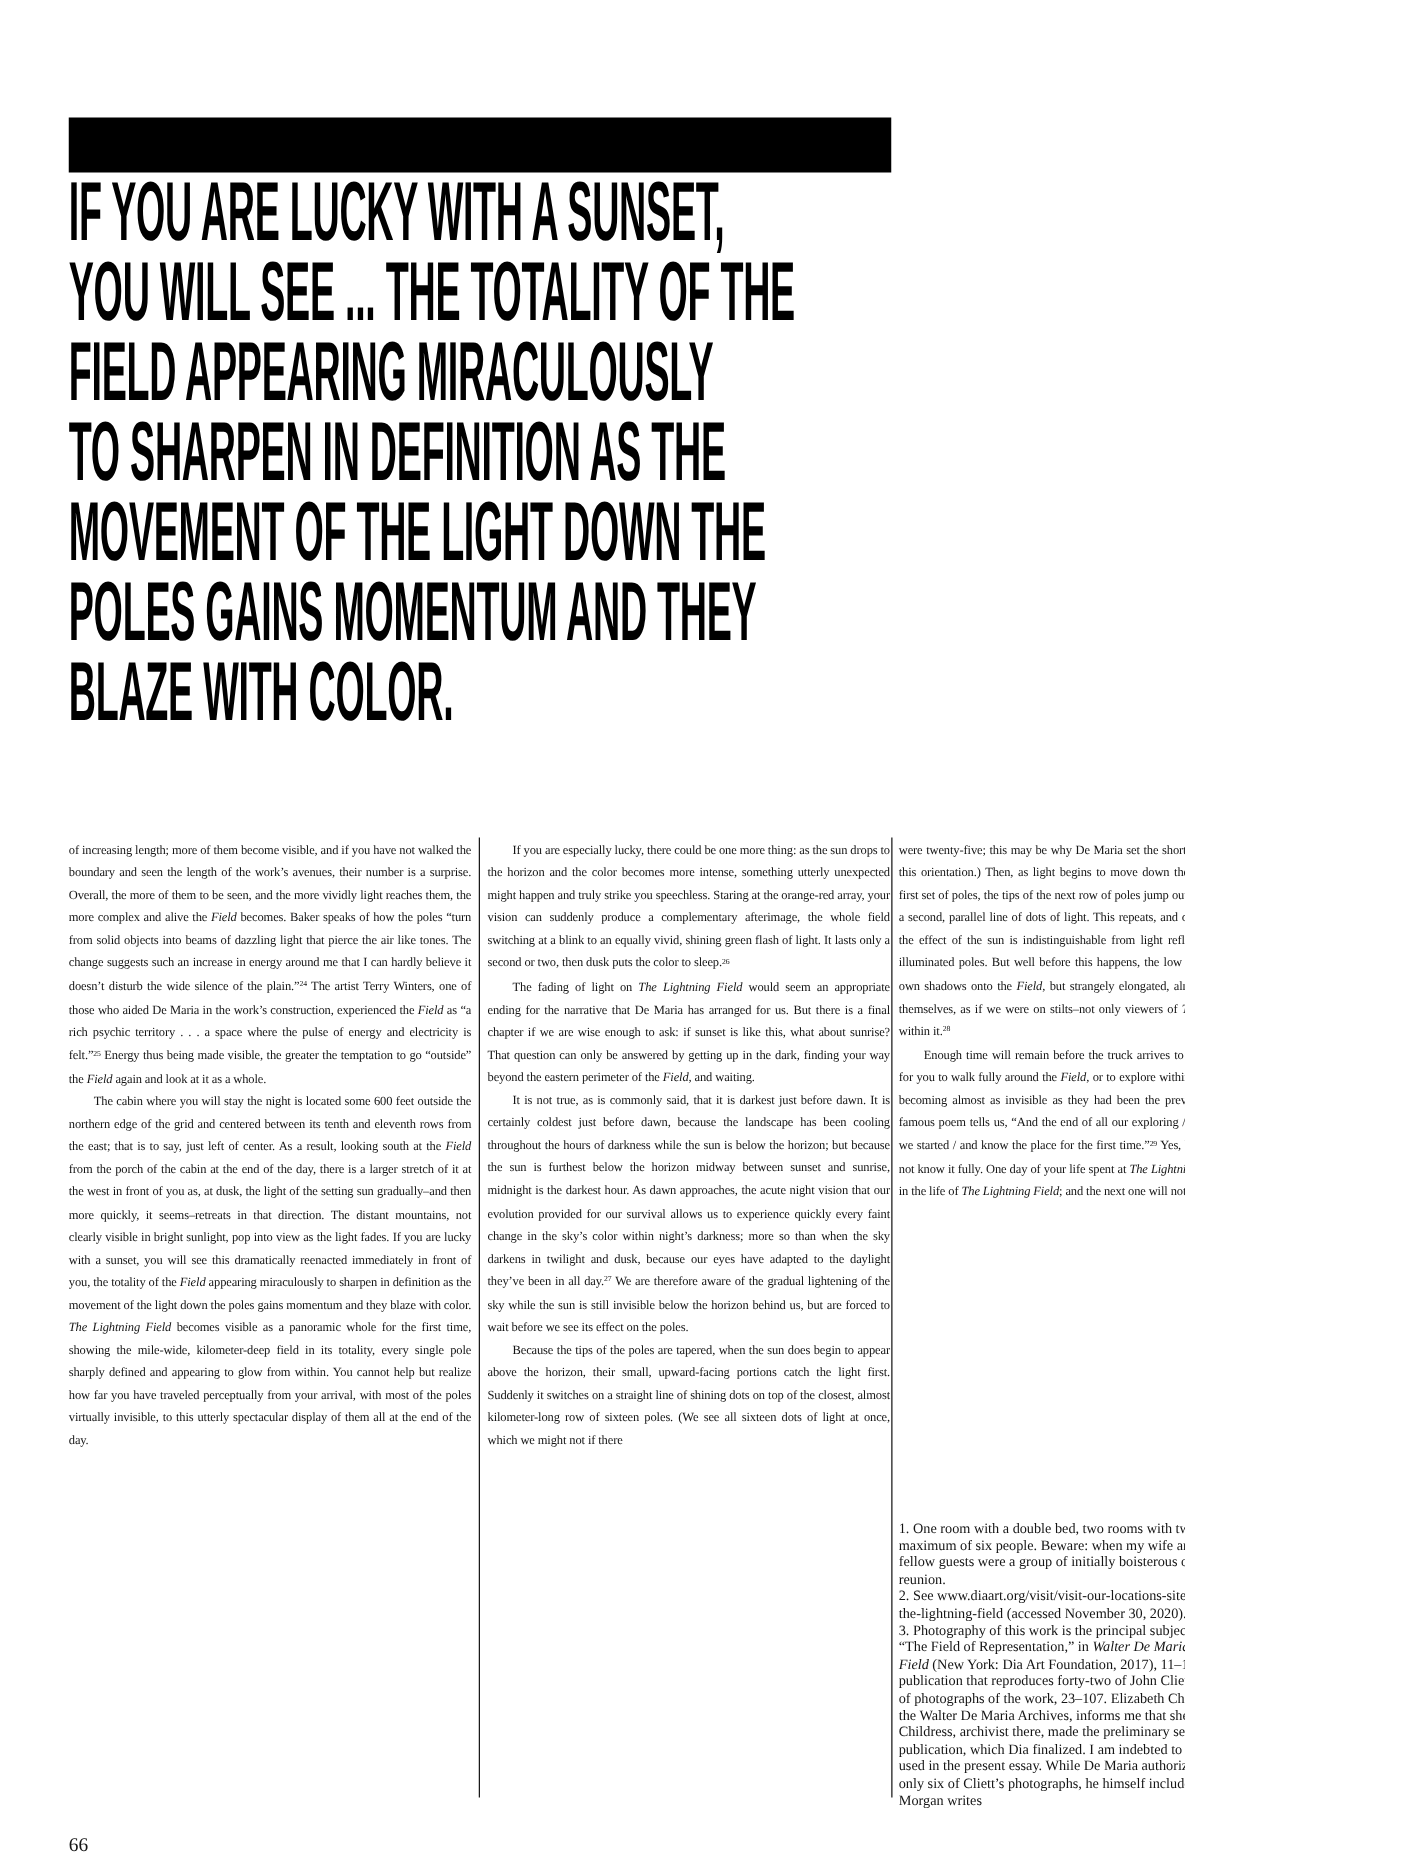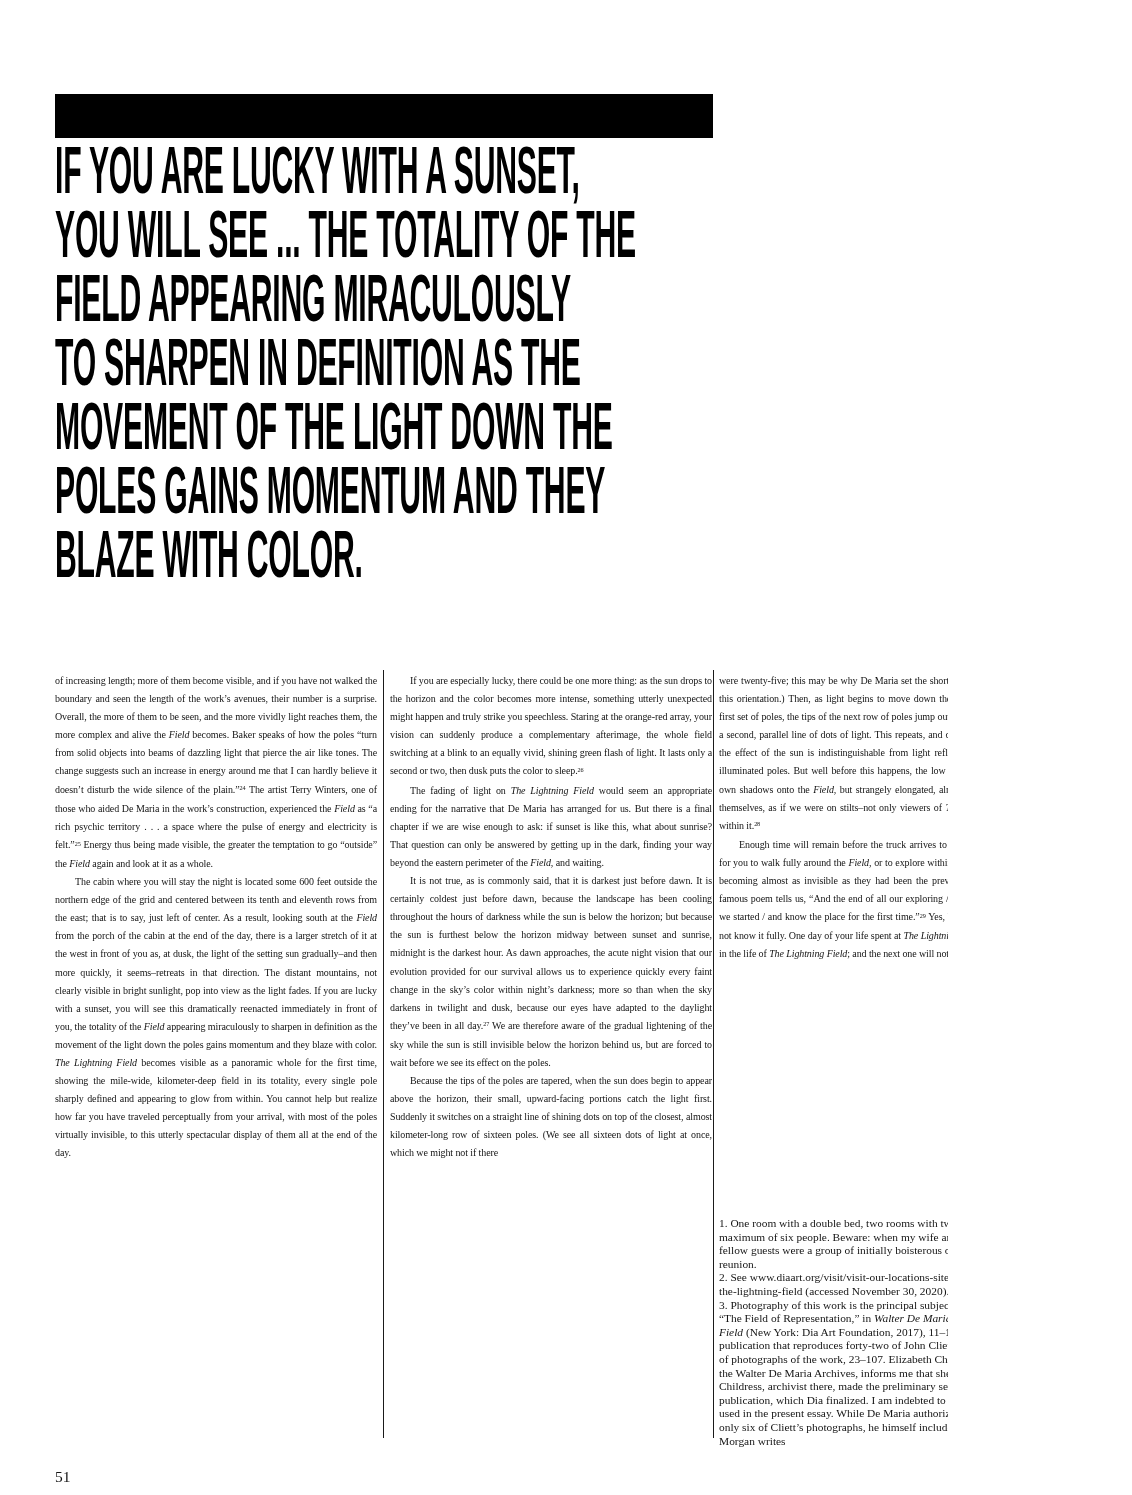--- a/index.html
+++ b/index.html
@@ -90,15 +90,15 @@
   <div class="footnotes">
       <p class="para"><span>1. One room with a double bed, two rooms with twin beds; a maximum of six people. Beware: when my wife and I first visited, our fellow guests were a group of initially boisterous old friends on a reunion.</span></p>
       <p class="para"><span>2. See www.diaart.org/visit/visit-our-locations-sites/walter-de-maria-the-lightning-field (accessed November 30, 2020).</span></p>
       <p class="para"><span>3. Photography of this work is the principal subject of Jessica Morgan, “The Field of Representation,” in </span><i>Walter De Maria: The Lightning Field</i><span> (New York: Dia Art Foundation, 2017), 11–15, an indispensable publication that reproduces forty-two of John Cliett’s many hundreds of photographs of the work, 23–107. Elizabeth Childress, director of the Walter De Maria Archives, informs me that she and Michael Childress, archivist there, made the preliminary selection for this publication, which Dia finalized. I am indebted to both for information used in the present essay. While De Maria authorized Dia to release only six of Cliett’s photographs, he himself included eight (not six, as Morgan writes</span></p>
     </div>
 
   <div class="rule rule-1"></div>
   <div class="rule rule-2"></div>
   <div class="rule rule-3"></div>
 
-  <div class="page-number">51</div>
+  <div class="page-number">66</div>
 
 </div>
 
 </body></html>

